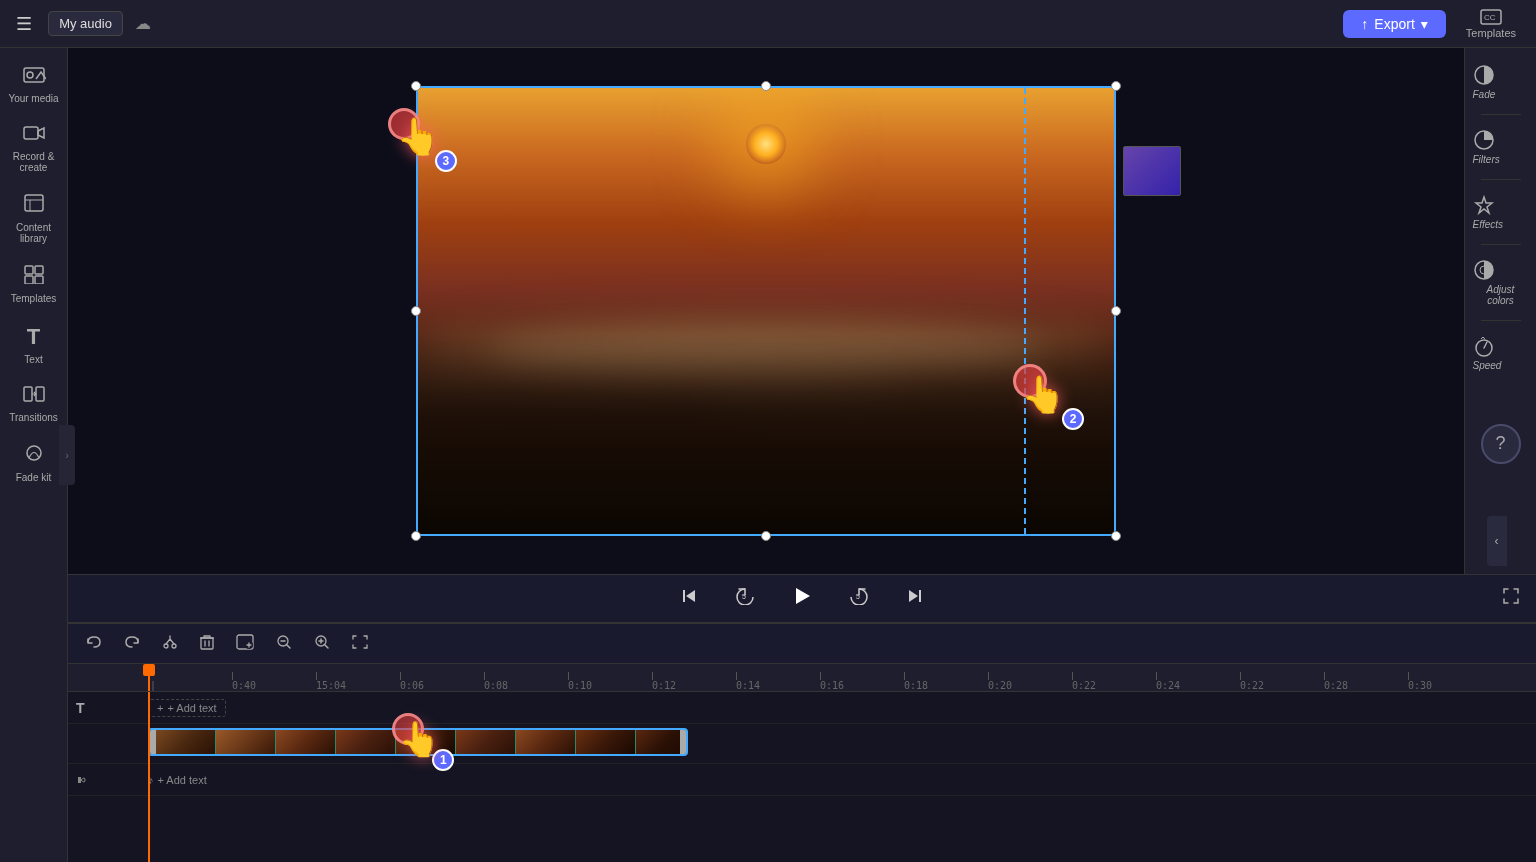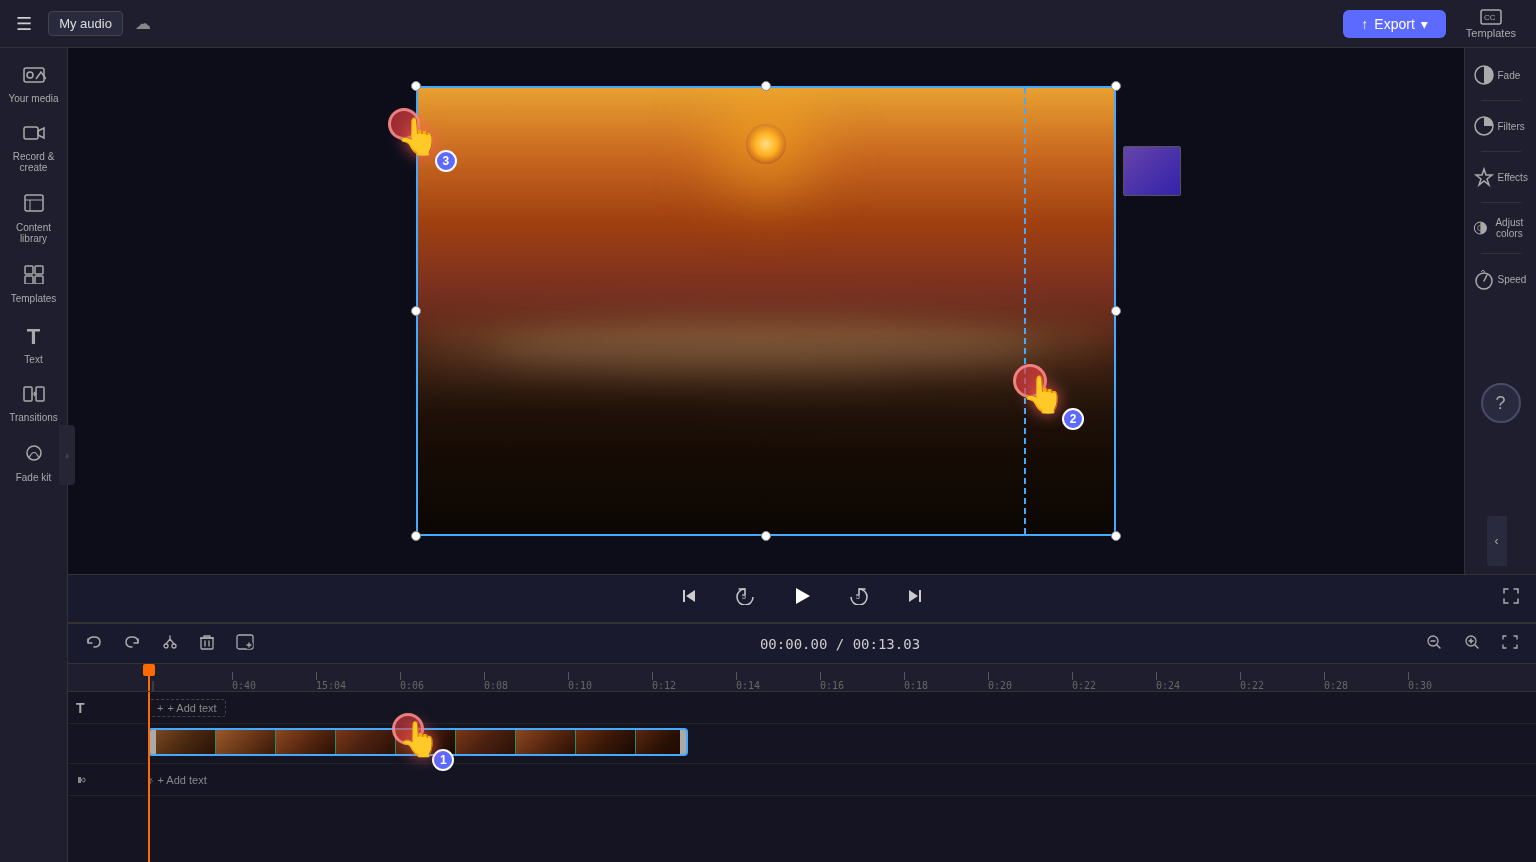--- a/index.html
+++ b/index.html
@@ -269,30 +269,31 @@
       border-left: 1px solid #333;
       display: flex;
       flex-direction: column;
       align-items: center;
       padding: 8px 0;
       gap: 4px;
       flex-shrink: 0;
     }
     .right-panel-item {
       display: flex;
-      flex-direction: row;
-      align-items: center;
+      flex-direction: column;
+      align-items: flex-start;
       padding: 8px 4px;
       border-radius: 6px;
       cursor: pointer;
       width: 64px;
       color: #aaa;
       font-size: 10px;
       text-align: center;
       gap: 3px;
+      font-style: italic;
     }
     .right-panel-divider {
       width: 40px;
       height: 1px;
       background: #333;
       margin: 2px 0;
     }
     .right-panel-collapse {
       width: 20px;
       height: 50px;
@@ -836,21 +837,20 @@
               <path d="M0 4 L14 4 M4 4 L4 2 L10 2 L10 4" fill="none" stroke="#aaa" stroke-width="1.3" stroke-linecap="round" stroke-linejoin="round"></path>
             </svg>
         </button>
         <button class="timeline-tool-btn">
           <svg width="18" height="16" viewBox="0 0 18 16">
               <rect x="1" y="1" width="16" height="14" rx="2" fill="none" stroke="#aaa" stroke-width="1.3"></rect>
               <circle cx="13" cy="11" r="4" fill="#1a1a2e"></circle>
               <path d="M11 11 L15 11 M13 9 L13 13" stroke="#aaa" stroke-width="1.3" stroke-linecap="round"></path>
             </svg>
         </button>
-        <div class="timeline-time">00:00.00 / 00:13.03</div>
         <button class="timeline-zoom-btn">
           <svg width="16" height="16" viewBox="0 0 16 16">
               <circle cx="7" cy="7" r="5" fill="none" stroke="#aaa" stroke-width="1.3"></circle>
               <path d="M5 7 L9 7" stroke="#aaa" stroke-width="1.5" stroke-linecap="round"></path>
               <path d="M10.5 10.5 L14 14" stroke="#aaa" stroke-width="1.5" stroke-linecap="round"></path>
             </svg>
         </button>
         <button class="timeline-zoom-btn">
           <svg width="16" height="16" viewBox="0 0 16 16">
               <circle cx="7" cy="7" r="5" fill="none" stroke="#aaa" stroke-width="1.3"></circle>

